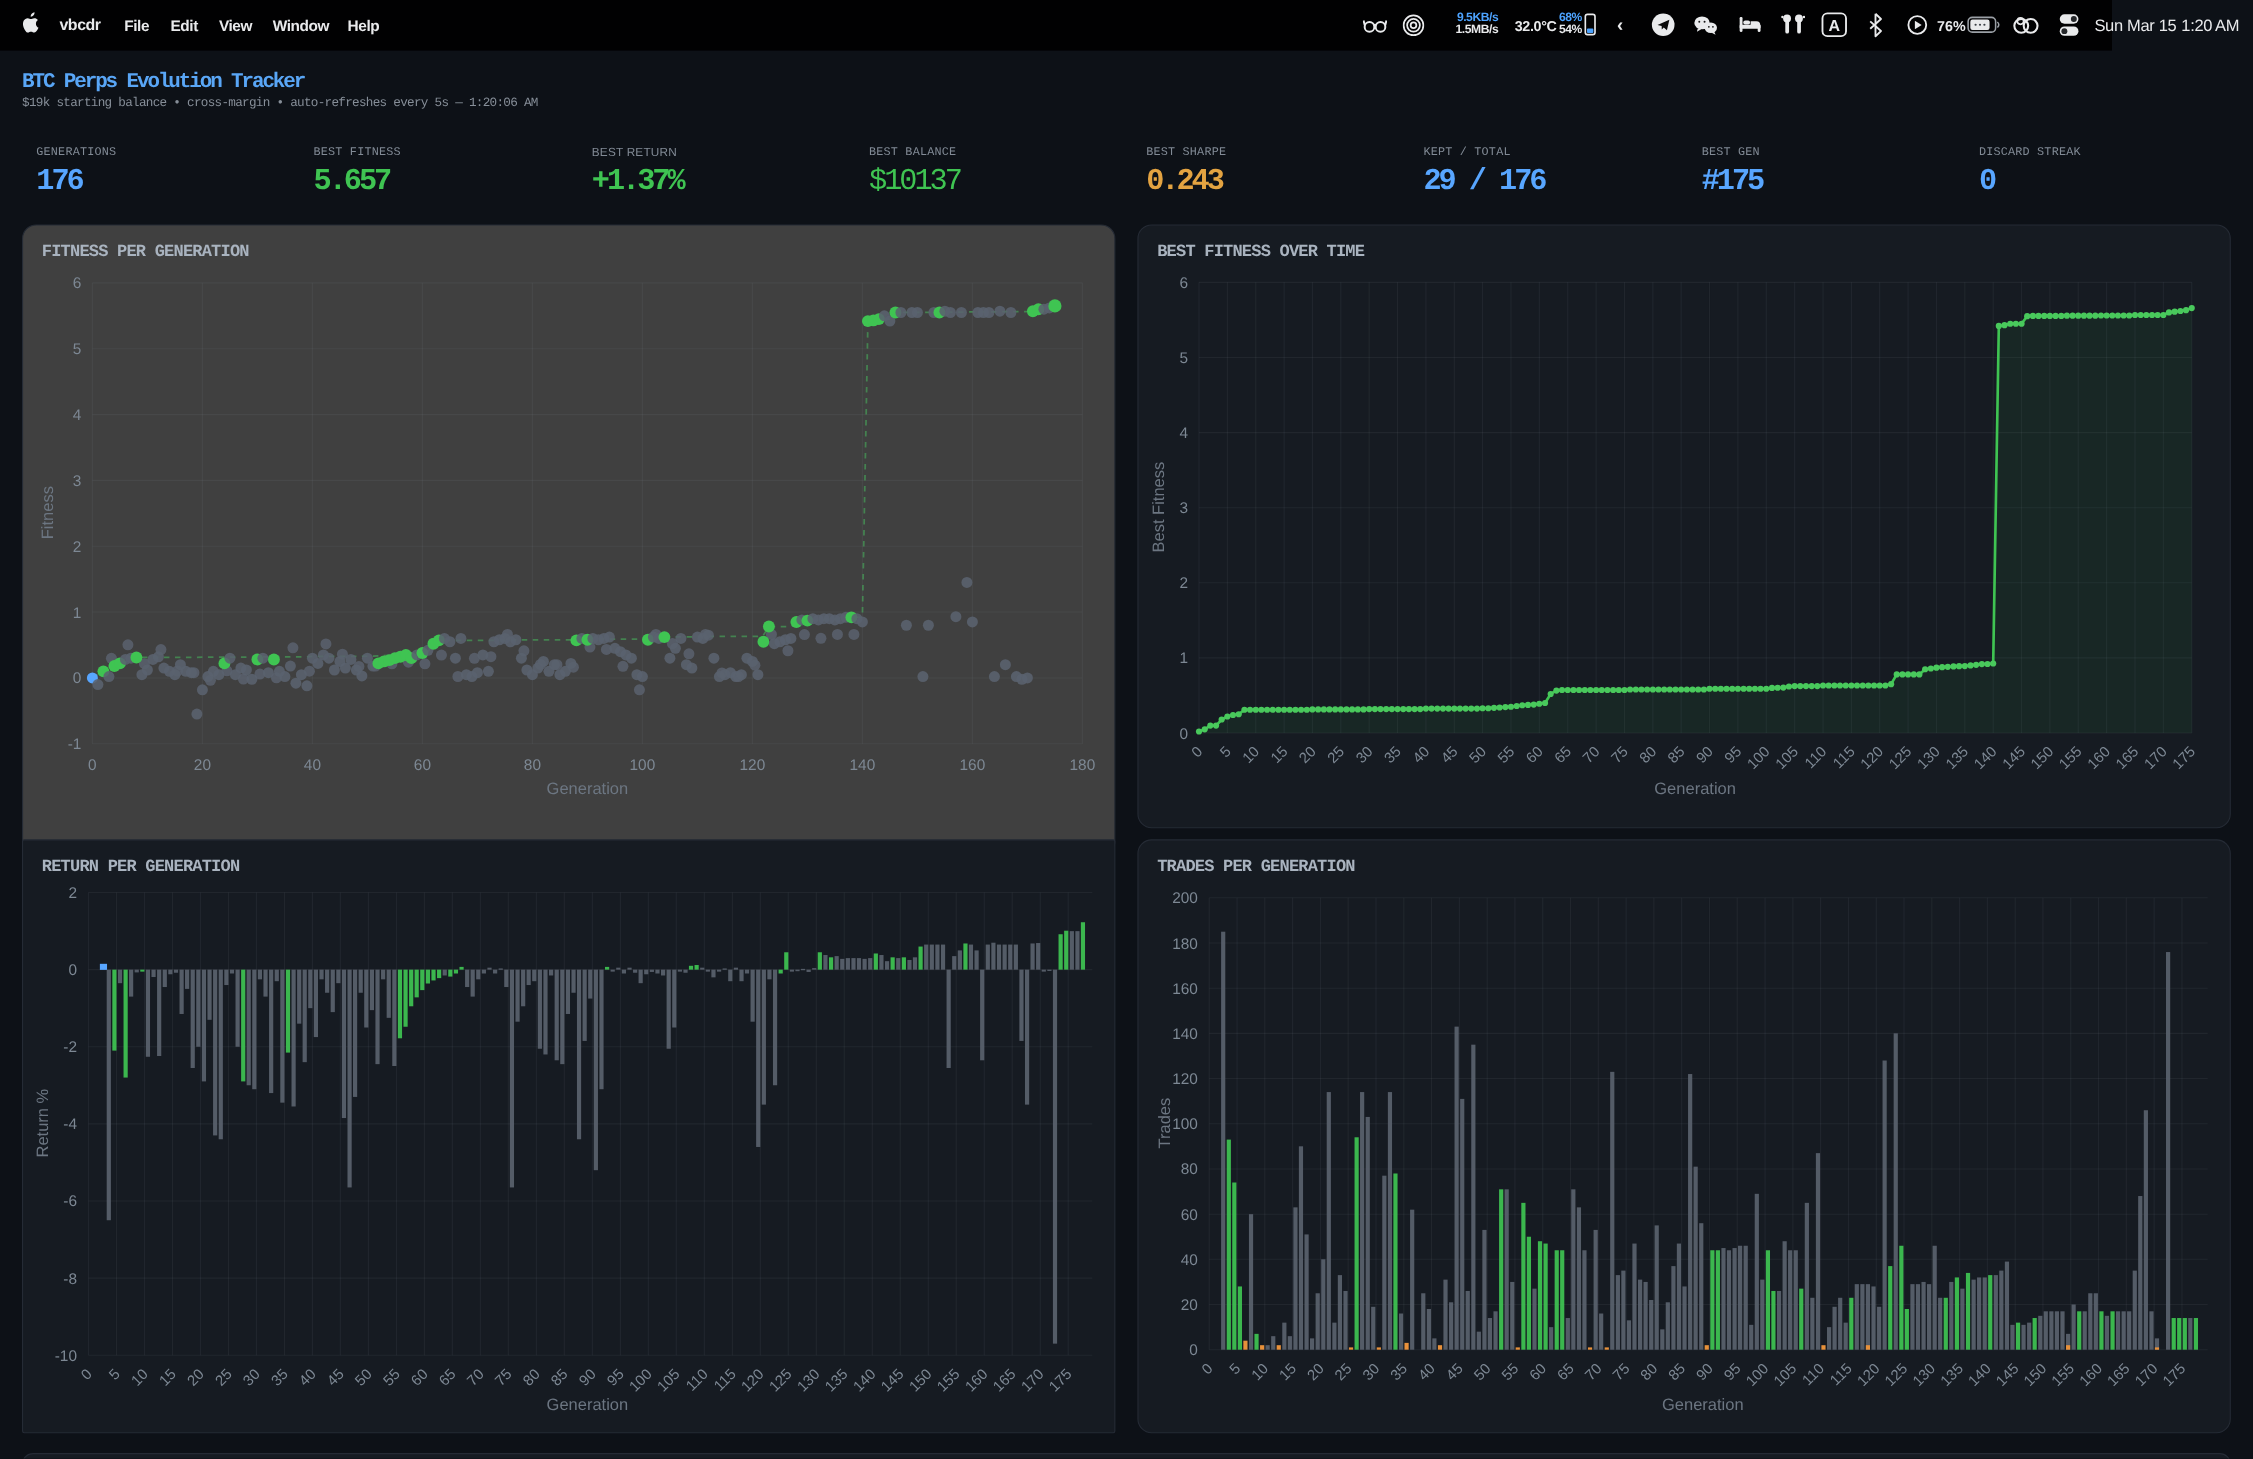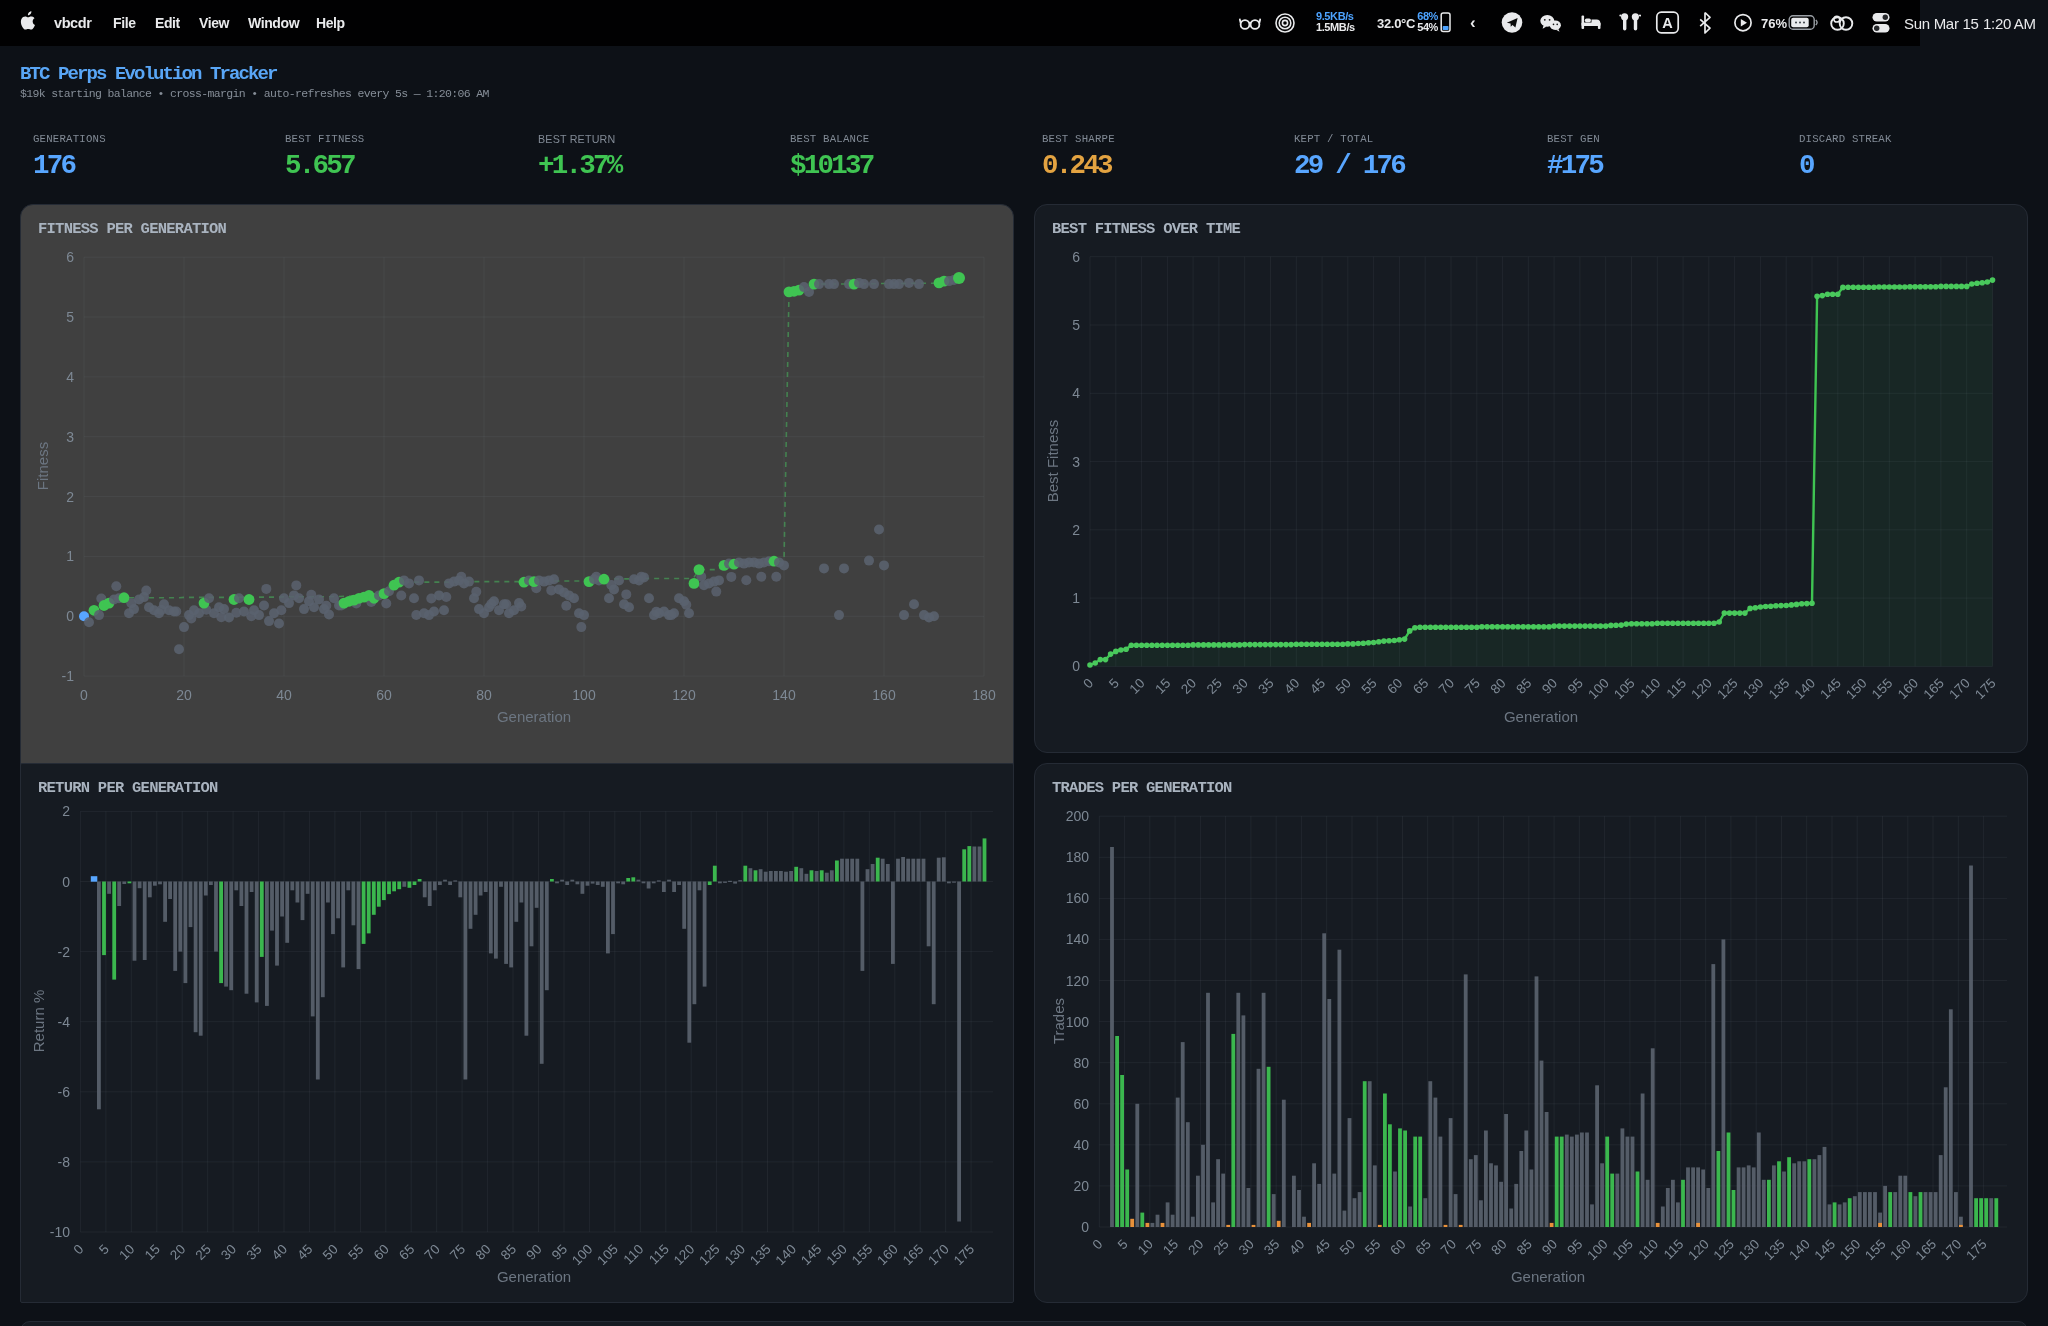--- a/index.html
+++ b/index.html
@@ -22,21 +22,21 @@
         <path d="M1.7 23 L0.6 18.6 M20.3 23 L21.4 18.6"></path>
       </g>
     </svg>
     <svg style="position:absolute;left:1275px;top:0px" width="20" height="46" viewBox="0 0 20 46">
       <g stroke="#e9eaec" stroke-width="1.6" fill="none">
         <circle cx="10" cy="23" r="2.6"></circle>
         <circle cx="10" cy="23" r="5.8"></circle>
         <circle cx="10" cy="23" r="9"></circle>
       </g>
     </svg>
-    <div style="position:absolute;left:1316px;top:10.5px;width:46px;font-size:11px;line-height:11.5px;font-weight:700;letter-spacing:-0.4px;white-space:nowrap"><span style="color:#4da3ff">9.5KB/s</span><br><span style="color:#e9eaec">1.5MB/s</span></div>
+    <div style="position:absolute;left:1316px;top:10.5px;width:46px;text-align:right;font-size:11px;line-height:11.5px;font-weight:700;letter-spacing:-0.4px;white-space:nowrap"><span style="color:#4da3ff">9.5KB/s</span><br><span style="color:#e9eaec">1.5MB/s</span></div>
     <div style="position:absolute;left:1377px;top:16px;font-size:13px;color:#e9eaec;font-weight:600;letter-spacing:-0.3px;white-space:nowrap">32.0°C</div>
     <div style="position:absolute;left:1406px;top:10.5px;width:32px;text-align:right;font-size:11px;line-height:11.5px;font-weight:700;letter-spacing:-0.4px;white-space:nowrap"><span style="color:#4da3ff">68%</span><br><span style="color:#e9eaec">54%</span></div>
     <svg style="position:absolute;left:1440px;top:0px" width="13" height="46" viewBox="0 0 13 46">
       <rect x="1.2" y="13" width="8.8" height="18.5" rx="2" fill="none" stroke="#e9eaec" stroke-width="1.5"></rect>
       <rect x="2.7" y="26" width="5.8" height="4" rx="0.8" fill="#4da3ff"></rect>
     </svg>
     <div style="position:absolute;left:1470px;top:12.5px;font-size:17px;color:#e9eaec;font-weight:700">‹</div>
     <svg style="position:absolute;left:1499px;top:0px" width="26" height="46" viewBox="0 0 26 46">
       <circle cx="13" cy="22.5" r="10.3" fill="#e9eaec"></circle>
       <path d="M7.8 22.8 L18.6 18 L16.4 27.6 L13.5 25 L11.7 26.8 L11.6 23.6 Z" fill="#0a0a0a"></path>
@@ -110,21 +110,21 @@
 </div>
 <div style="position:absolute;left:20px;top:63px;font-family:'Liberation Mono',monospace;font-size:19px;font-weight:700;letter-spacing:-1.9px;color:#59a6f6">BTC Perps Evolution Tracker</div>
 <div style="position:absolute;left:20px;top:87px;font-family:'Liberation Mono',monospace;font-size:11.5px;letter-spacing:-0.65px;color:#868e98">$19k starting balance • cross-margin • auto-refreshes every 5s — 1:20:06 AM</div>
 <div style="position:absolute;left:33px;top:133px;font-family:'Liberation Mono',monospace;font-size:10.7px;color:#828b96;letter-spacing:0.2px">GENERATIONS</div>
 <div style="position:absolute;left:33px;top:150px;font-family:'Liberation Mono',monospace;font-size:27.5px;font-weight:700;letter-spacing:-2.75px;color:#58a6ff">176</div>
 <div style="position:absolute;left:285px;top:133px;font-family:'Liberation Mono',monospace;font-size:10.7px;color:#828b96;letter-spacing:0.2px">BEST FITNESS</div>
 <div style="position:absolute;left:285px;top:150px;font-family:'Liberation Mono',monospace;font-size:27.5px;font-weight:700;letter-spacing:-2.75px;color:#3fc452">5.657</div>
 <div style="position:absolute;left:538px;top:133px;font-family:Liberation Sans, sans-serif;font-size:10.7px;color:#828b96;letter-spacing:0.2px">BEST RETURN</div>
 <div style="position:absolute;left:538px;top:150px;font-family:'Liberation Mono',monospace;font-size:27.5px;font-weight:700;letter-spacing:-2.75px;color:#3fc452">+1.37%</div>
 <div style="position:absolute;left:790px;top:133px;font-family:'Liberation Mono',monospace;font-size:10.7px;color:#828b96;letter-spacing:0.2px">BEST BALANCE</div>
-<div style="position:absolute;left:790px;top:150px;font-family:'Liberation Mono',monospace;font-size:27.5px;font-weight:700;letter-spacing:-2.75px;color:#3fc452">$10137</div>
+<div style="position:absolute;left:790px;top:150px;font-family:'Liberation Mono',monospace;font-size:27.5px;font-weight:400;letter-spacing:-2.75px;color:#3fc452">$10137</div>
 <div style="position:absolute;left:1042px;top:133px;font-family:'Liberation Mono',monospace;font-size:10.7px;color:#828b96;letter-spacing:0.2px">BEST SHARPE</div>
 <div style="position:absolute;left:1042px;top:150px;font-family:'Liberation Mono',monospace;font-size:27.5px;font-weight:700;letter-spacing:-2.75px;color:#e3a341">0.243</div>
 <div style="position:absolute;left:1294px;top:133px;font-family:'Liberation Mono',monospace;font-size:10.7px;color:#828b96;letter-spacing:0.2px">KEPT / TOTAL</div>
 <div style="position:absolute;left:1294px;top:150px;font-family:'Liberation Mono',monospace;font-size:27.5px;font-weight:700;letter-spacing:-2.75px;color:#58a6ff">29 / 176</div>
 <div style="position:absolute;left:1547px;top:133px;font-family:'Liberation Mono',monospace;font-size:10.7px;color:#828b96;letter-spacing:0.2px">BEST GEN</div>
 <div style="position:absolute;left:1547px;top:150px;font-family:'Liberation Mono',monospace;font-size:27.5px;font-weight:700;letter-spacing:-2.75px;color:#58a6ff">#175</div>
 <div style="position:absolute;left:1799px;top:133px;font-family:'Liberation Mono',monospace;font-size:10.7px;color:#828b96;letter-spacing:0.2px">DISCARD STREAK</div>
 <div style="position:absolute;left:1799px;top:150px;font-family:'Liberation Mono',monospace;font-size:27.5px;font-weight:700;letter-spacing:-2.75px;color:#58a6ff">0</div>
 <div style="position:absolute;left:20px;top:204px;width:994px;height:574px;background:#404040;border:1px solid #252b35;border-radius:13px;box-sizing:border-box">
     <div style="position:absolute;left:17px;top:15px;font-family:'Liberation Mono',monospace;font-size:15.5px;font-weight:700;letter-spacing:-0.75px;color:#a9b3bf">FITNESS PER GENERATION</div>

